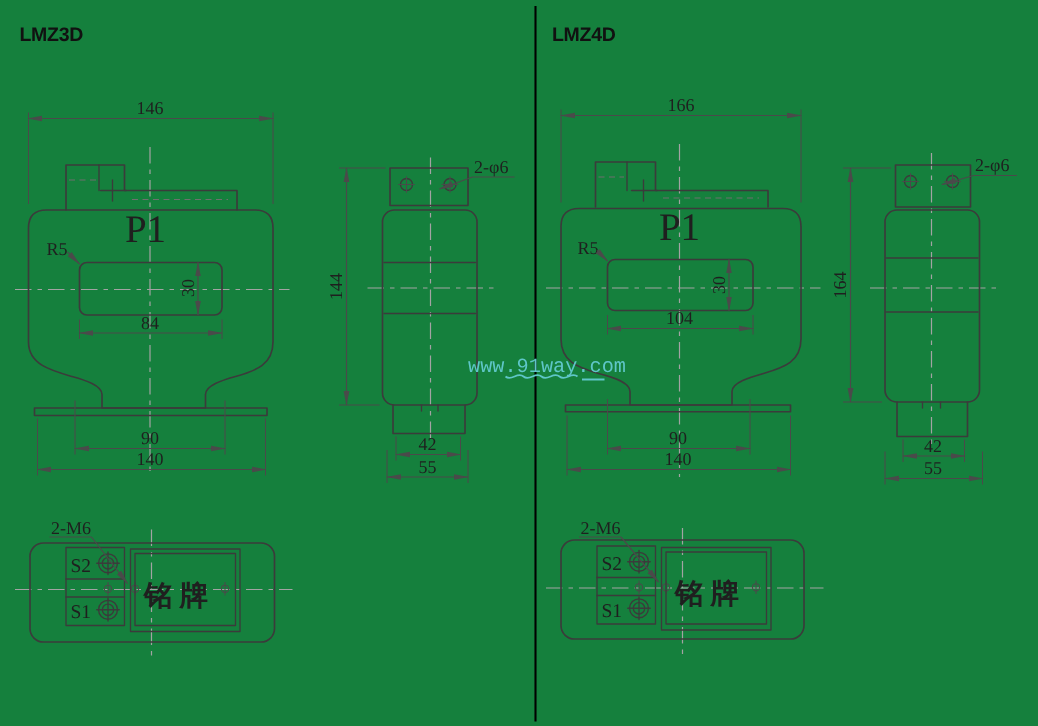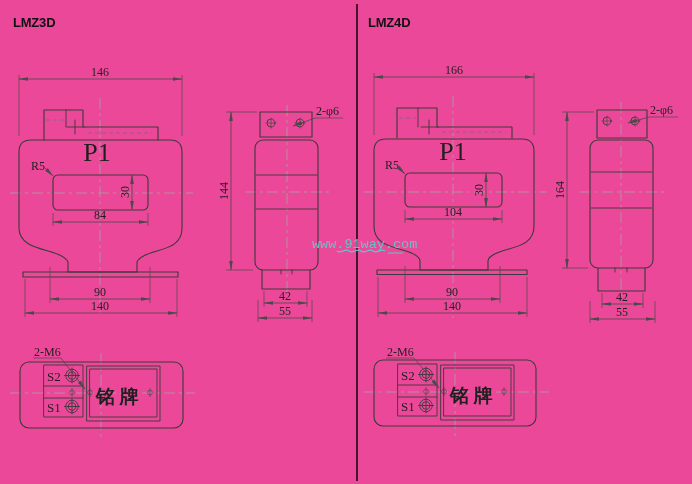--- a/index.html
+++ b/index.html
@@ -1,16 +1,16 @@
 <!DOCTYPE html>
 <html><head>
 <meta charset="utf-8">
 <style>
   html,body{margin:0;padding:0;background:#ffffff;}
-  .stage{position:relative;width:692px;height:484px;background:#ec4899;overflow:hidden;
+  .stage{position:relative;width:692px;height:484px;background:#15803d;overflow:hidden;
          font-family:"Liberation Serif",serif;}
   svg text{font-family:"Liberation Serif",serif;fill:#1f1f1f;}
   .title{font-family:"Liberation Sans",sans-serif;font-size:13px;font-weight:bold;fill:#111;letter-spacing:-0.2px;}
   .dim{font-size:12px;}
   .p1{font-size:26px;}
   .sterm{font-size:13px;}
   .np{font-size:19px;font-weight:bold;}
   .wm{font-family:"Liberation Mono",monospace;font-size:13.5px;fill:#5fc6c8;}
   .ol{fill:none;stroke:#3b3b3b;stroke-width:1.1;stroke-linejoin:round;stroke-linecap:round;}
   .thin{stroke-width:0.9;}

